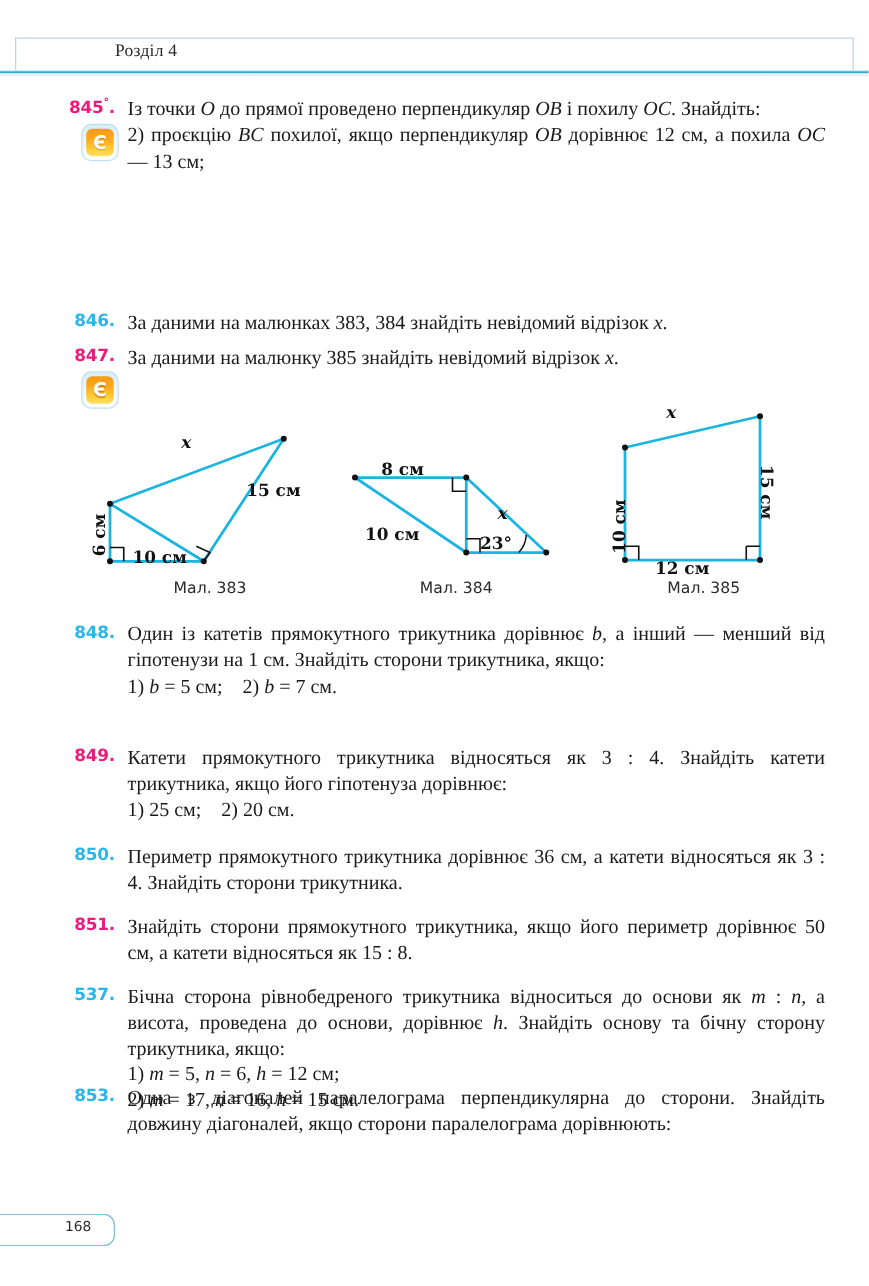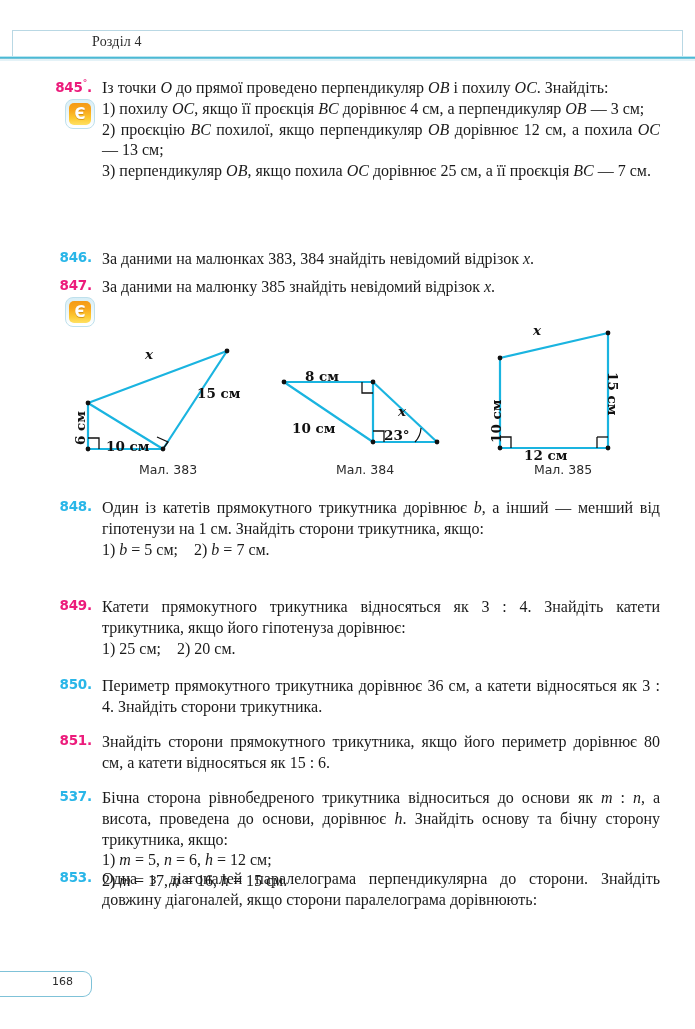--- a/index.html
+++ b/index.html
@@ -167,23 +167,21 @@
 
 <div class="header-bar"></div>
 <div class="header-rule"></div>
 <div class="header-rule-soft"></div>
 <div class="header-title">Розділ 4</div>
 
 <div class="ex" style="top:78px;">
   <div class="ex-num num-pink"><span>845</span><span class="deg">°</span><span>.</span></div>
   <div class="ex-body">
     <p>Із точки <i>O</i> до прямої проведено перпендикуляр <i>OB</i> і похилу <i>OC</i>. Знайдіть:</p>
-    <p>1) похилу <i>OC</i>, якщо її проєкція <i>BC</i> дорівнює 4 см, а перпендикуляр <i>OB</i> — 3 см;</p>
     <p>2) проєкцію <i>BC</i> похилої, якщо перпендикуляр <i>OB</i> дорівнює 12 см, а похила <i>OC</i> — 13 см;</p>
-    <p>3) перпендикуляр <i>OB</i>, якщо похила <i>OC</i> дорівнює 25 см, а її проєкція <i>BC</i> — 7 см.</p>
   </div>
 </div>
 <div class="badge" style="left:65px; top:99px;">
   <div class="badge-inner">Є</div>
 </div>
 
 <div class="ex" style="top:249px;">
   <div class="ex-num num-blue"><span>846</span><span>.</span></div>
   <div class="ex-body noj">
     <p>За даними на малюнках 383, 384 знайдіть невідомий відрізок <i>x</i>.</p>
@@ -298,21 +296,21 @@
 <div class="ex" style="top:676px;">
   <div class="ex-num num-blue"><span>850</span><span>.</span></div>
   <div class="ex-body">
     <p>Периметр прямокутного трикутника дорівнює 36 см, а катети відносяться як 3 : 4. Знайдіть сторони трикутника.</p>
   </div>
 </div>
 
 <div class="ex" style="top:732px;">
   <div class="ex-num num-pink"><span>851</span><span>.</span></div>
   <div class="ex-body">
-    <p>Знайдіть сторони прямокутного трикутника, якщо його периметр дорівнює 80 см, а катети відносяться як 15 : 6.</p>
+    <p>Знайдіть сторони прямокутного трикутника, якщо його периметр дорівнює 50 см, а катети відносяться як 15 : 8.</p>
   </div>
 </div>
 
 <div class="ex" style="top:788px;">
   <div class="ex-num num-blue"><span>537</span><span>.</span></div>
   <div class="ex-body">
     <p>Бічна сторона рівнобедреного трикутника відноситься до основи як <i>m</i> : <i>n</i>, а висота, проведена до основи, дорівнює <i>h</i>. Знайдіть основу та бічну сторону трикутника, якщо:</p>
     <p class="noj">1) <i>m</i> = 5, <i>n</i> = 6, <i>h</i> = 12 см;</p>
     <p class="noj">2) <i>m</i> = 17, <i>n</i> = 16, <i>h</i> = 15 см.</p>
   </div>

